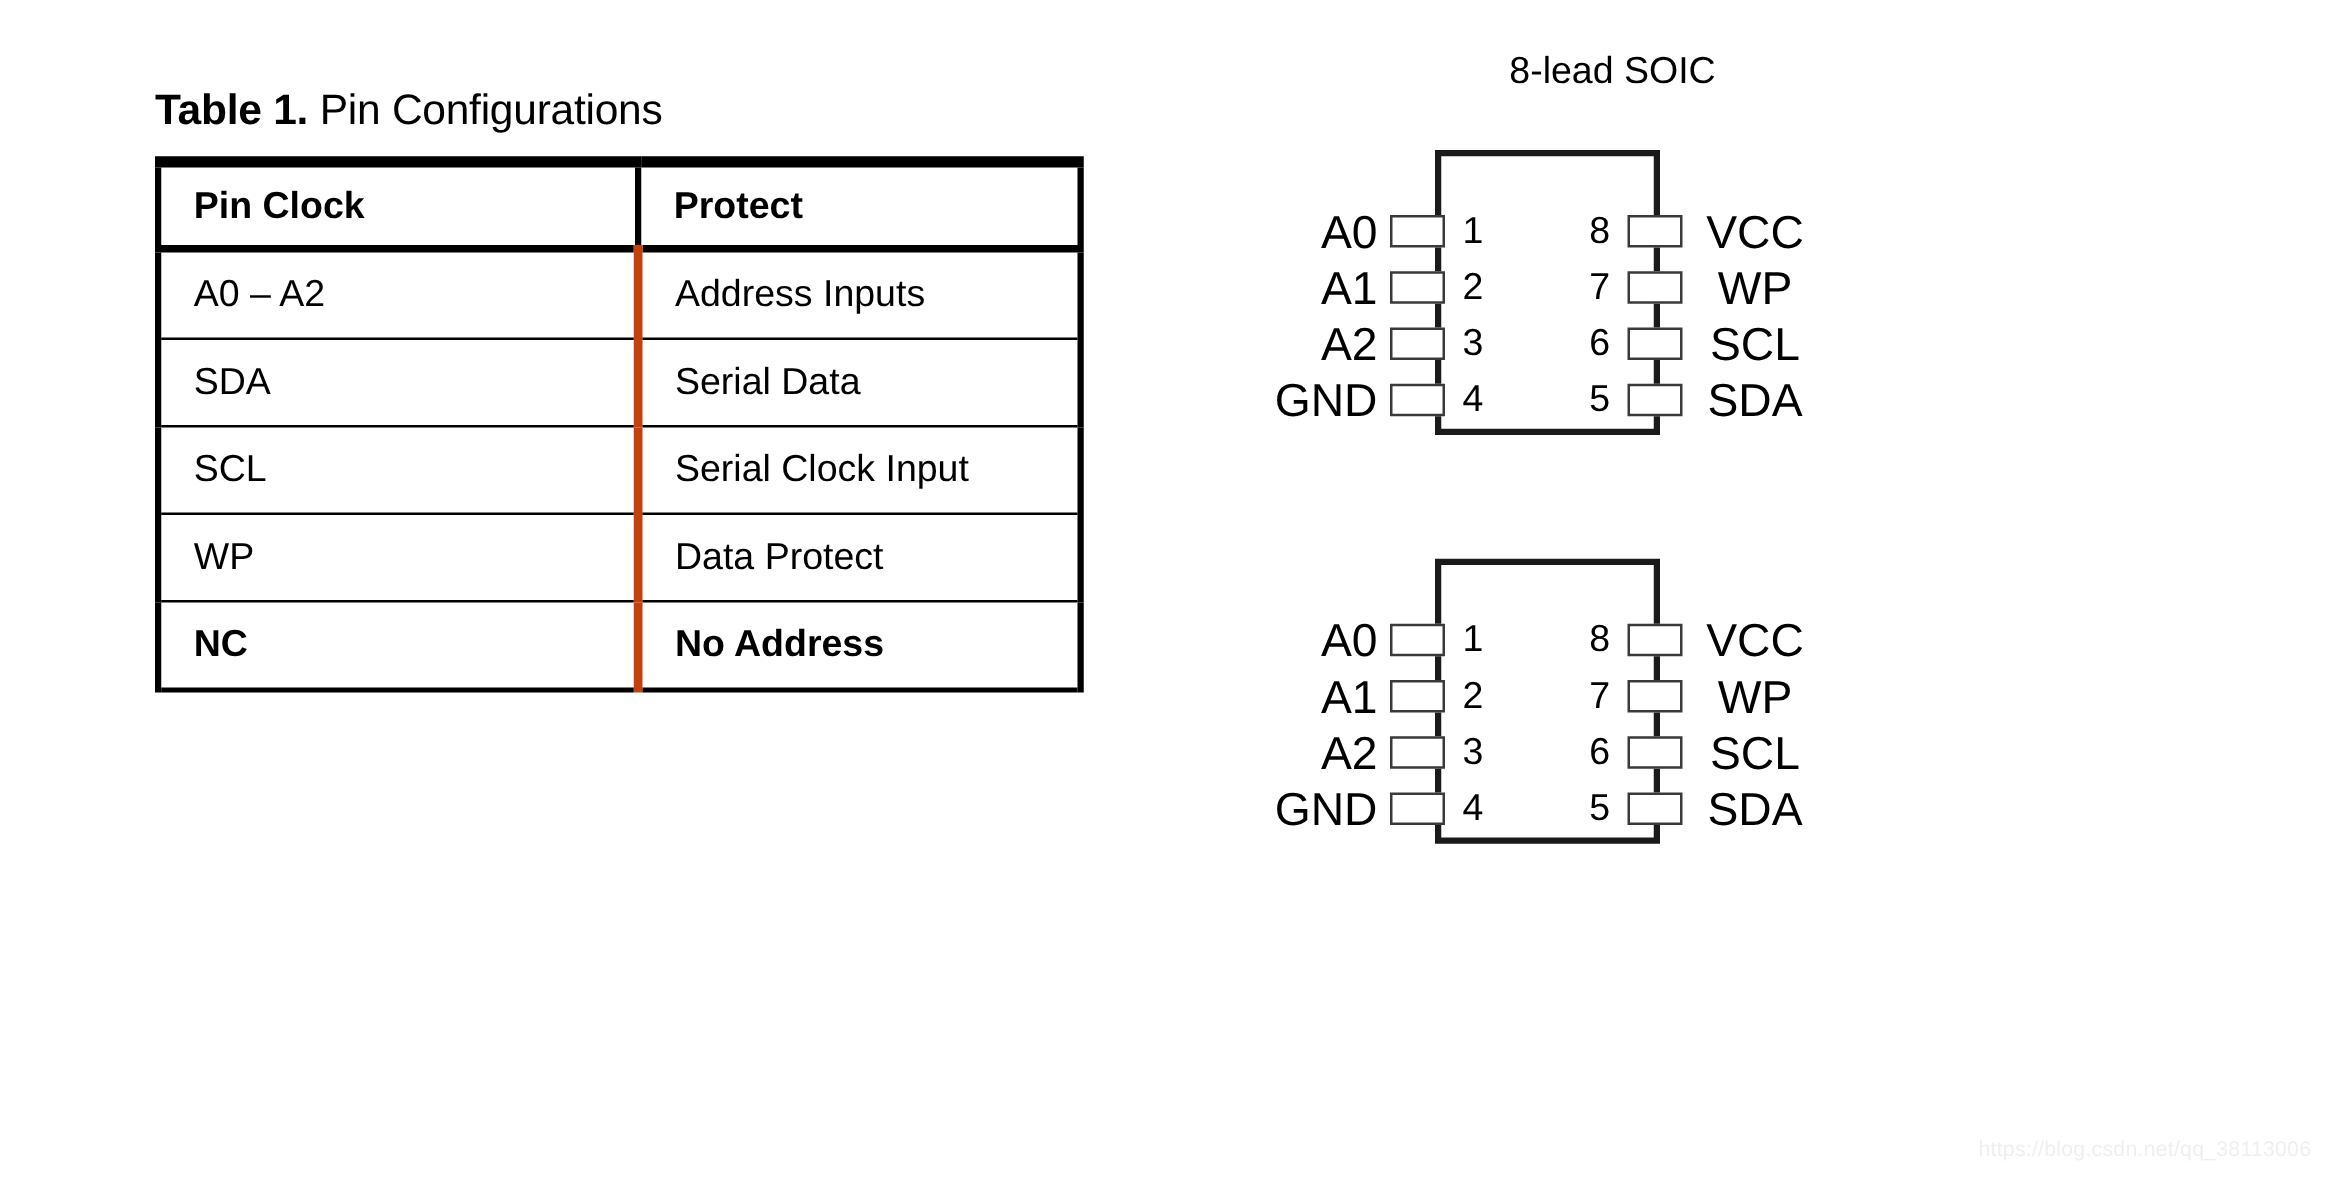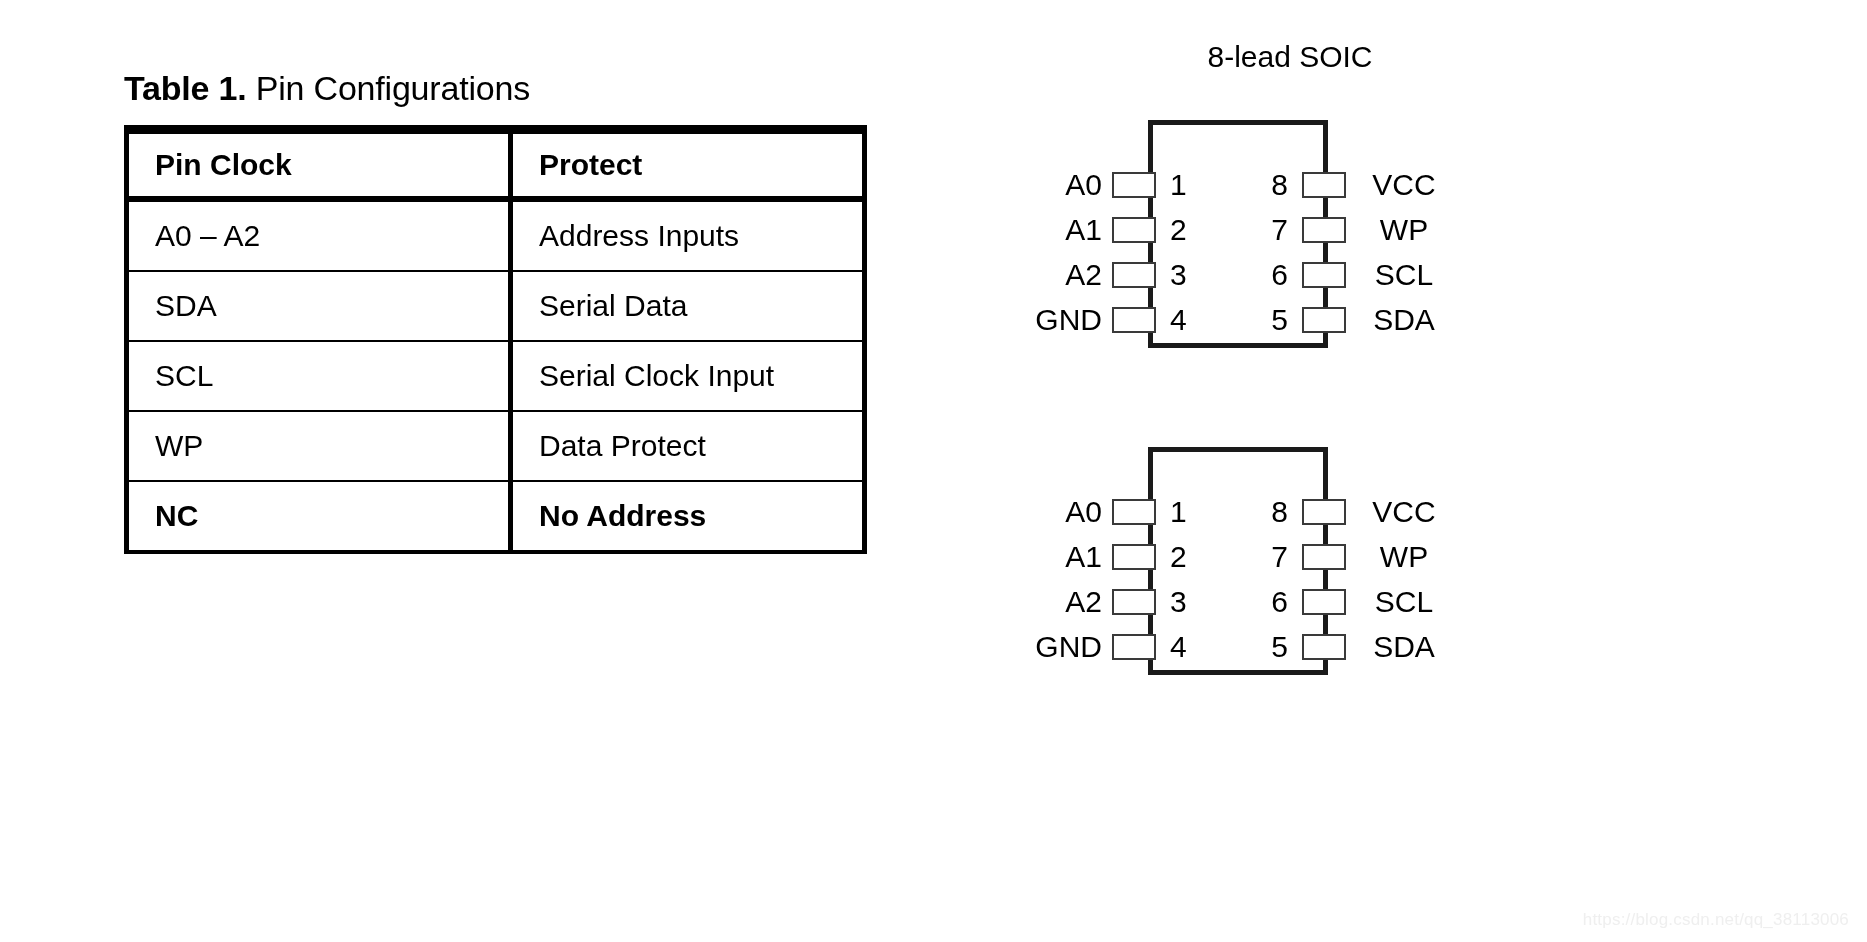--- a/index.html
+++ b/index.html
@@ -59,21 +59,21 @@
     text-align: left;
     font-size: 30px;
   }
   table.pin-table th {
     font-weight: bold;
     border-top: 9px solid #000;
     border-bottom: 6px solid #000;
     height: 62px;
   }
   table.pin-table td.divider-cell {
-    border-left: 1px solid #c2410c;
+    border-left: 7px solid #c2410c;
   }
   table.pin-table th.divider-cell {
     border-left: 3px solid #000;
   }
   table.pin-table tr:last-child td {
     border-bottom: 4px solid #000;
     font-weight: bold;
   }
 
   
@@ -107,21 +107,21 @@
   .pin-row {
     position: absolute;
     display: flex;
     align-items: center;
     height: 34px;
   }
   .pin-row.left  { flex-direction: row; }
   .pin-row.right { flex-direction: row; }
 
   .pin-label {
-    font-size: 30px;
+    font-size: 37px;
     line-height: 1;
     white-space: nowrap;
   }
   .pin-label.left-lab  { text-align: right; width: 96px; margin-right: 10px; }
   .pin-label.right-lab { text-align: center;  width: 96px; margin-left: 10px; }
 
   .pin-stub {
     width: 44px;
     height: 26px;
     border: 2px solid #3a3a3a;

